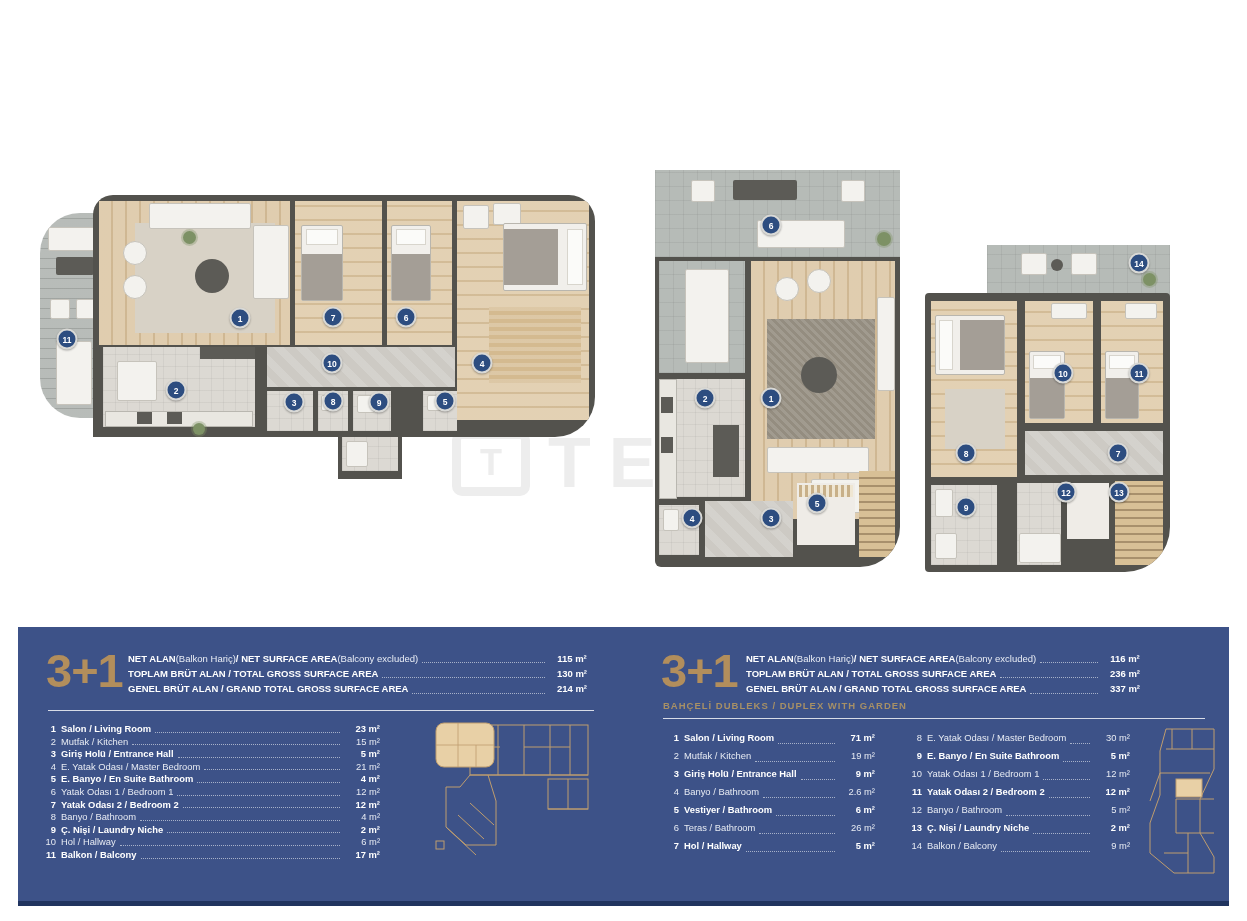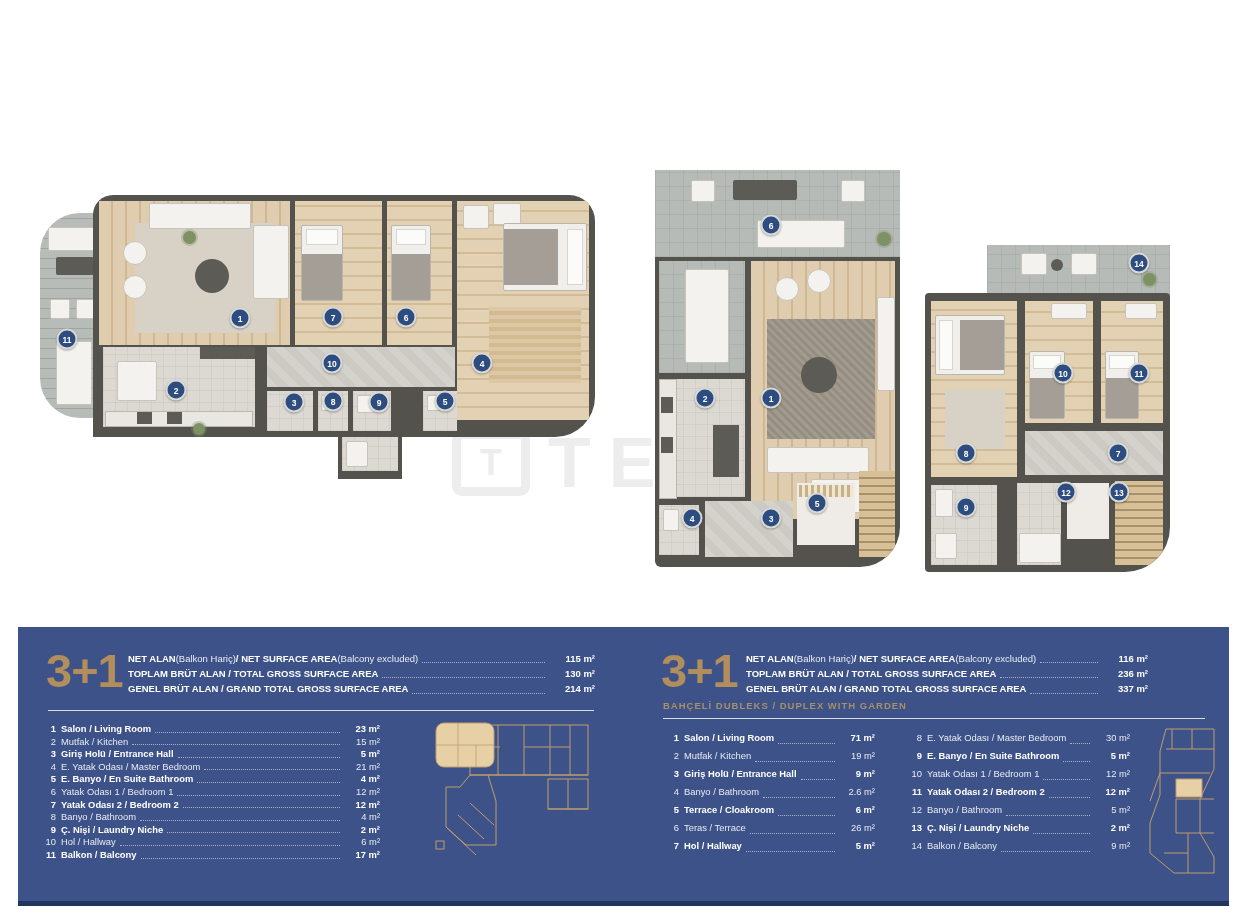--- a/index.html
+++ b/index.html
@@ -45,21 +45,21 @@
 
   
   #panel{position:absolute;left:18px;top:627px;width:1211px;height:279px;background:#3d5288;z-index:3;color:#fff;}
   #panel .bottom-strip{position:absolute;left:0;bottom:0;width:100%;height:5px;background:#20345f;}
   .type-label{position:absolute;font-size:47px;font-weight:800;color:#b28e5c;letter-spacing:-1px;line-height:1;}
   .summary{position:absolute;}
   .sum-row{display:flex;align-items:flex-end;font-size:9.5px;line-height:15.2px;white-space:nowrap;}
   .sum-row .b{font-weight:700;}
   .sum-row .lt{font-weight:400;color:#e9edf5;}
   .dots{flex:1;border-bottom:1.5px dotted rgba(255,255,255,.55);margin:0 4px 3px 4px;min-width:10px;}
-  .sum-val{font-weight:700;min-width:46px;text-align:right;}
+  .sum-val{font-weight:700;min-width:46px;text-align:center;}
   .divider{position:absolute;height:1px;background:rgba(255,255,255,.8);}
   .subtitle{position:absolute;font-size:9.5px;font-weight:600;color:#a79066;letter-spacing:1px;}
   .rooms{position:absolute;}
   .room-row{display:flex;align-items:flex-end;font-size:9.4px;white-space:nowrap;color:#e7ebf3;}
   .room-row.b{font-weight:700;color:#ffffff;}
   .room-row .no{width:16px;text-align:right;margin-right:5px;}
   .room-row .rval{min-width:36px;text-align:right;}
   .rooms-a .room-row{line-height:12.6px;}
   .rooms-b .room-row{line-height:18px;}
   .key-plan{position:absolute;}
@@ -382,27 +382,27 @@
           <span class="rval">9 m²</span>
         </div>
         <div class="room-row">
           <span class="no">4</span>
           <span>Banyo / Bathroom</span>
           <span class="dots"></span>
           <span class="rval">2.6 m²</span>
         </div>
         <div class="room-row b">
           <span class="no">5</span>
-          <span>Terrace / Cloakroom</span>
+          <span>Vestiyer / Bathroom</span>
           <span class="dots"></span>
           <span class="rval">6 m²</span>
         </div>
         <div class="room-row">
           <span class="no">6</span>
-          <span>Teras / Terrace</span>
+          <span>Teras / Bathroom</span>
           <span class="dots"></span>
           <span class="rval">26 m²</span>
         </div>
         <div class="room-row b">
           <span class="no">7</span>
           <span>Hol / Hallway</span>
           <span class="dots"></span>
           <span class="rval">5 m²</span>
         </div>
       </div>

